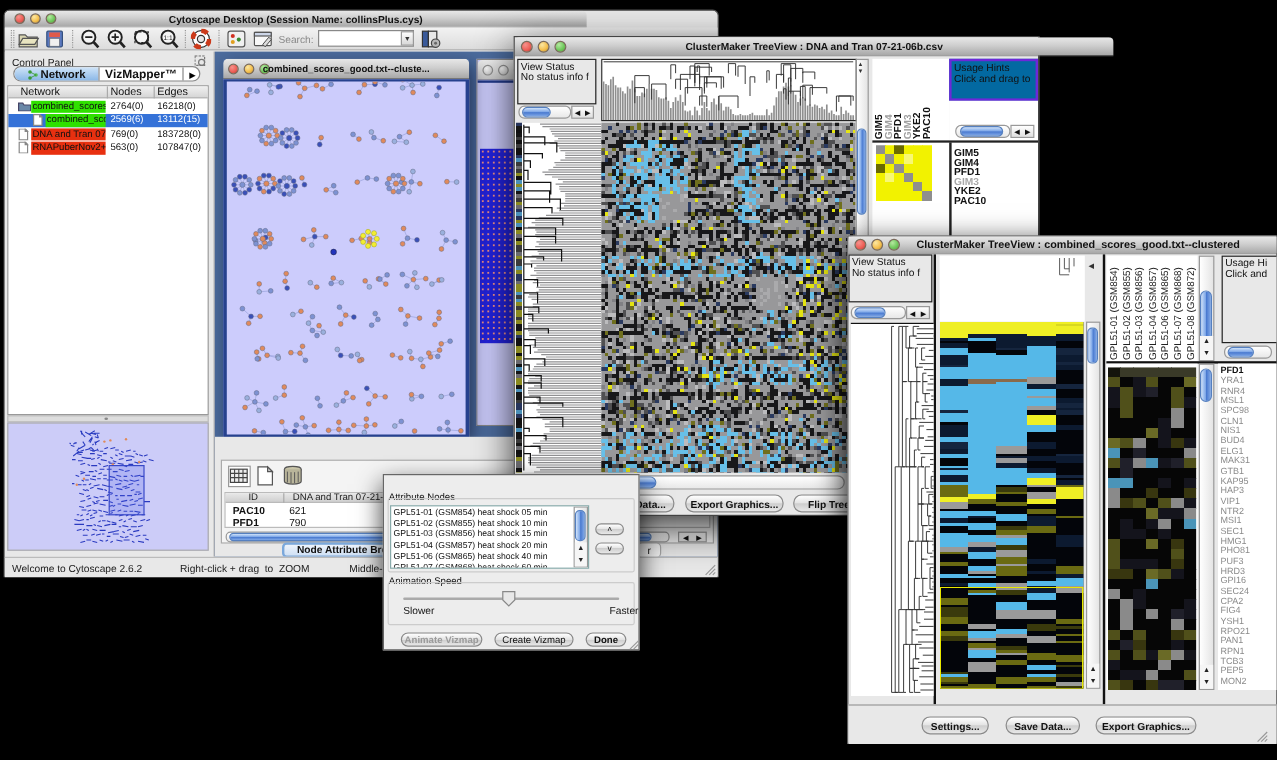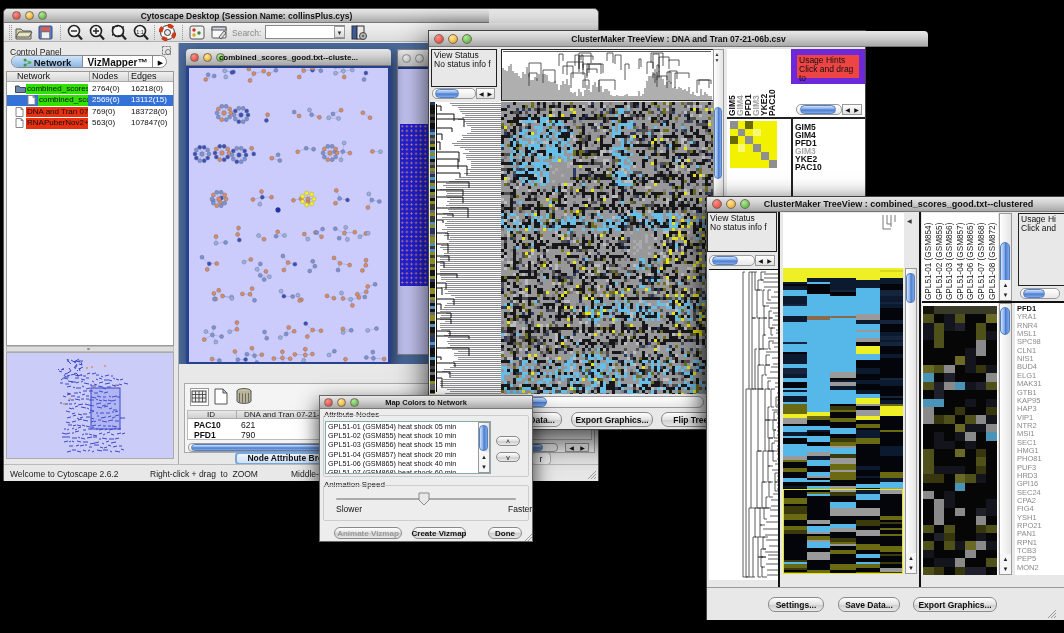--- a/index.html
+++ b/index.html
@@ -547,21 +547,21 @@
       <div class="abs" style="left:287px;top:19px;font-size:6px;color:#333;line-height:6px">▶<br>◀</div>
       <div class="abs" style="left:298px;top:18px;width:64px;height:68px;background:#fff"></div>
       <svg class="abs" style="left:298px;top:18px" width="64" height="68">
         <text transform="translate(8,67) rotate(-90)" font-size="8.5" font-weight="bold" font-family="Liberation Sans" fill="#111">GIM5</text>
         <text transform="translate(16,67) rotate(-90)" font-size="8.5" font-weight="bold" font-family="Liberation Sans" fill="#a0a0a0">GIM4</text>
         <text transform="translate(24,67) rotate(-90)" font-size="8.5" font-weight="bold" font-family="Liberation Sans" fill="#111">PFD1</text>
         <text transform="translate(32,67) rotate(-90)" font-size="8.5" font-weight="bold" font-family="Liberation Sans" fill="#a0a0a0">GIM3</text>
         <text transform="translate(40,67) rotate(-90)" font-size="8.5" font-weight="bold" font-family="Liberation Sans" fill="#111">YKE2</text>
         <text transform="translate(48,67) rotate(-90)" font-size="8.5" font-weight="bold" font-family="Liberation Sans" fill="#111">PAC10</text>
       </svg>
-      <div class="abs" style="left:362px;top:18px;width:74px;height:35px;background:#ef4444;border:6px solid #6d28d9;">
+      <div class="abs" style="left:362px;top:18px;width:74px;height:35px;background:#0369a1;border:2px solid #6d28d9;">
         <div class="abs" style="left:2px;top:1px;font-size:8.5px;color:#111;line-height:9px">Usage Hints<br>Click and drag to</div>
       </div>
       <div class="abs" style="left:362px;top:53px;width:74px;height:34px;background:#fff"></div>
       <div class="abs" style="left:367px;top:73px;width:46px;height:11px;background:linear-gradient(#fff,#e8e8e8);border:1px solid #999;border-radius:5px">
         <div class="abs" style="left:3px;top:0px;width:36px;height:9px;border-radius:5px;background:linear-gradient(#cfe2fa,#7fa8e8 45%,#4a7ad0 55%,#82aae8);border:0.5px solid #5580c0"></div>
       </div>
       <div class="abs" style="left:413px;top:73px;width:20px;height:11px;background:linear-gradient(#fff,#e0e0e0);border:1px solid #999;font-size:6px;color:#111;display:flex;align-items:center;justify-content:space-around">
         <span>◀</span>
         <span>▶</span>
       </div>
@@ -1463,26 +1463,20 @@
         <div class="abs" style="left:0;top:390px;width:383px;height:33px;background:#e8e8e8;border-top:1px solid #999"></div>
         <div class="abs" style="left:61px;top:400px;width:56px;height:15px;border-radius:7px;background:linear-gradient(#ffffff,#e2e2e2 50%,#cdcdcd 51%,#e8e8e8);border:1px solid #8a8a8a;display:flex;align-items:center;justify-content:center;font-size:8.5px;font-weight:bold;color:#111;white-space:nowrap">Settings...</div>
         <div class="abs" style="left:131px;top:400px;width:62px;height:15px;border-radius:7px;background:linear-gradient(#ffffff,#e2e2e2 50%,#cdcdcd 51%,#e8e8e8);border:1px solid #8a8a8a;display:flex;align-items:center;justify-content:center;font-size:8.5px;font-weight:bold;color:#111;white-space:nowrap">Save Data...</div>
         <div class="abs" style="left:206px;top:400px;width:84px;height:15px;border-radius:7px;background:linear-gradient(#ffffff,#e2e2e2 50%,#cdcdcd 51%,#e8e8e8);border:1px solid #8a8a8a;display:flex;align-items:center;justify-content:center;font-size:8.5px;font-weight:bold;color:#111;white-space:nowrap">Export Graphics...</div>
         <svg class="abs" style="left:340px;top:412px" width="10" height="10">
           <path d="M9 1 L1 9 M9 4 L4 9 M9 7 L7 9" stroke="#999" stroke-width="1"></path>
         </svg>
       </div>
     </div>
     <div class="abs" style="left:319px;top:395px;width:214px;height:147px;background:#ededed;border:1px solid #666;box-shadow:0 8px 20px rgba(0,0,0,0.8)">
-      <div style="position:absolute;left:0px;top:0px;width:212px;height:13px;background:linear-gradient(#e8e8e8,#cfcfcf 45%,#a8a8a8);border-bottom:1px solid #777;border-radius:4px 4px 0 0">
-        <div style="position:absolute;left:4px;top:2px;width:9px;height:9px;border-radius:50%;background:radial-gradient(circle at 35% 30%, #f5928c, #ee6058 55%, #b03d36);border:0.5px solid #7a6a5a"></div>
-        <div style="position:absolute;left:17px;top:2px;width:9px;height:9px;border-radius:50%;background:radial-gradient(circle at 35% 30%, #fbe7a2, #f5c04f 55%, #b68a2e);border:0.5px solid #7a6a5a"></div>
-        <div style="position:absolute;left:30px;top:2px;width:9px;height:9px;border-radius:50%;background:radial-gradient(circle at 35% 30%, #b6e8a0, #6fc95c 55%, #5a9a3c);border:0.5px solid #7a6a5a"></div>
-        <div style="position:absolute;left:0;top:0;width:100%;height:100%;display:flex;align-items:center;justify-content:center;font-weight:bold;font-size:7.5px;color:#111;white-space:nowrap">Map Colors to Network</div>
-      </div>
       <div class="abs" style="left:4px;top:14px;font-size:8px;color:#111">Attribute Nodes</div>
       <div class="abs" style="left:3px;top:19px;width:206px;height:62px;border:1px solid #ccc;border-radius:2px"></div>
       <div class="abs" style="left:5px;top:25px;width:166px;height:53px;background:#fff;border:1px solid #8aa;overflow:hidden">
         <div class="abs" style="left:2px;top:0.0px;font-size:7.2px;color:#111;white-space:nowrap">GPL51-01 (GSM854) heat shock 05 min</div>
         <div class="abs" style="left:2px;top:9.2px;font-size:7.2px;color:#111;white-space:nowrap">GPL51-02 (GSM855) heat shock 10 min</div>
         <div class="abs" style="left:2px;top:18.4px;font-size:7.2px;color:#111;white-space:nowrap">GPL51-03 (GSM856) heat shock 15 min</div>
         <div class="abs" style="left:2px;top:27.6px;font-size:7.2px;color:#111;white-space:nowrap">GPL51-04 (GSM857) heat shock 20 min</div>
         <div class="abs" style="left:2px;top:36.8px;font-size:7.2px;color:#111;white-space:nowrap">GPL51-06 (GSM865) heat shock 40 min</div>
         <div class="abs" style="left:2px;top:46.0px;font-size:7.2px;color:#111;white-space:nowrap">GPL51-07 (GSM868) heat shock 60 min</div>
         <div class="abs" style="left:152px;top:0px;width:12px;height:51px;background:linear-gradient(90deg,#fff,#e4e4e4);border:1px solid #999">
@@ -1497,18 +1491,18 @@
       <div class="abs" style="left:176px;top:56px;width:24px;height:10px;border-radius:5px;background:linear-gradient(#ffffff,#e2e2e2 50%,#cdcdcd 51%,#e8e8e8);border:1px solid #8a8a8a;display:flex;align-items:center;justify-content:center;font-size:7px;font-weight:normal;color:#111;white-space:nowrap">v</div>
       <div class="abs" style="left:4px;top:84px;font-size:8px;color:#111">Animation Speed</div>
       <div class="abs" style="left:3px;top:89px;width:206px;height:36px;border:1px solid #ccc;border-radius:2px"></div>
       <div class="abs" style="left:16px;top:102px;width:180px;height:2px;background:#aaa;border-radius:1px"></div>
       <svg class="abs" style="left:98px;top:96px" width="12" height="14">
         <path d="M1 1 h10 v7 l-5 5 -5 -5 z" fill="#e8e8e8" stroke="#888"></path>
       </svg>
       <div class="abs" style="left:16px;top:108px;font-size:8.5px;color:#111">Slower</div>
       <div class="abs" style="left:188px;top:108px;font-size:8.5px;color:#111">Faster</div>
       <div class="abs" style="left:14px;top:131px;width:68px;height:12px;border-radius:6px;background:linear-gradient(#ffffff,#e2e2e2 50%,#cdcdcd 51%,#e8e8e8);border:1px solid #8a8a8a;display:flex;align-items:center;justify-content:center;font-size:8px;font-weight:bold;color:#9a9a9a;white-space:nowrap">Animate Vizmap</div>
-      <div class="abs" style="left:92px;top:131px;width:54px;height:12px;border-radius:6px;background:linear-gradient(#ffffff,#e2e2e2 50%,#cdcdcd 51%,#e8e8e8);border:1px solid #8a8a8a;display:flex;align-items:center;justify-content:center;font-size:8px;font-weight:bold;color:#111;white-space:nowrap">Create Vizmap</div>
+      <div class="abs" style="left:92px;top:131px;width:66px;height:12px;border-radius:6px;background:linear-gradient(#ffffff,#e2e2e2 50%,#cdcdcd 51%,#e8e8e8);border:1px solid #8a8a8a;display:flex;align-items:center;justify-content:center;font-size:8px;font-weight:normal;color:#111;white-space:nowrap">Create Vizmap</div>
       <div class="abs" style="left:168px;top:131px;width:34px;height:12px;border-radius:6px;background:linear-gradient(#ffffff,#e2e2e2 50%,#cdcdcd 51%,#e8e8e8);border:1px solid #8a8a8a;display:flex;align-items:center;justify-content:center;font-size:8px;font-weight:bold;color:#111;white-space:nowrap">Done</div>
       <svg class="abs" style="left:204px;top:137px" width="9" height="9">
         <path d="M8 1 L1 8 M8 4 L4 8" stroke="#999" stroke-width="1"></path>
       </svg>
     </div>
   </div>
 </body></html>

